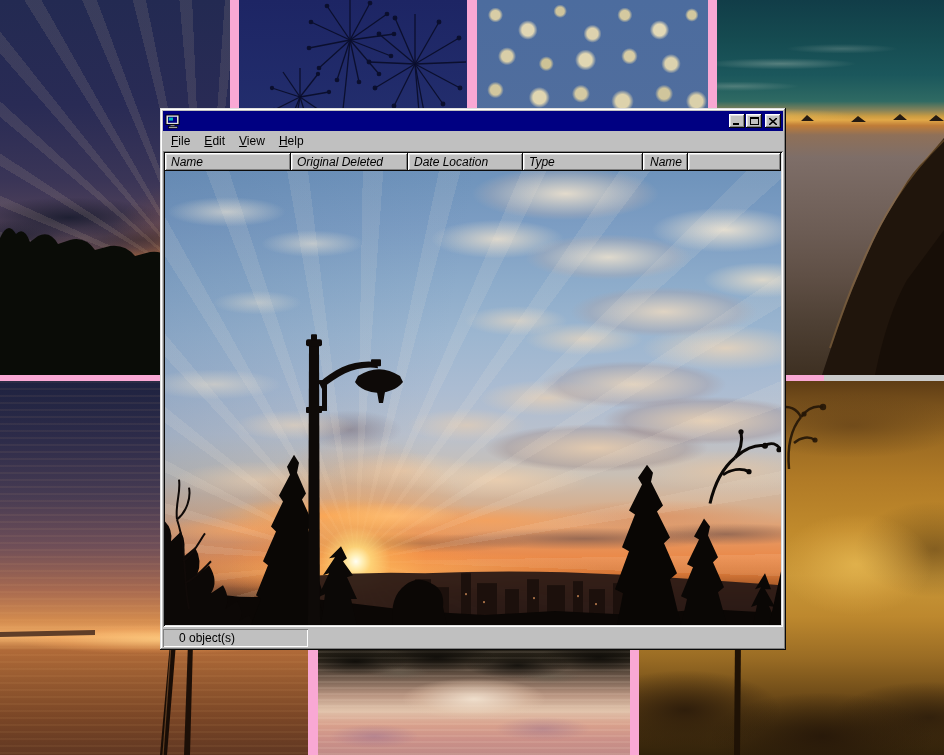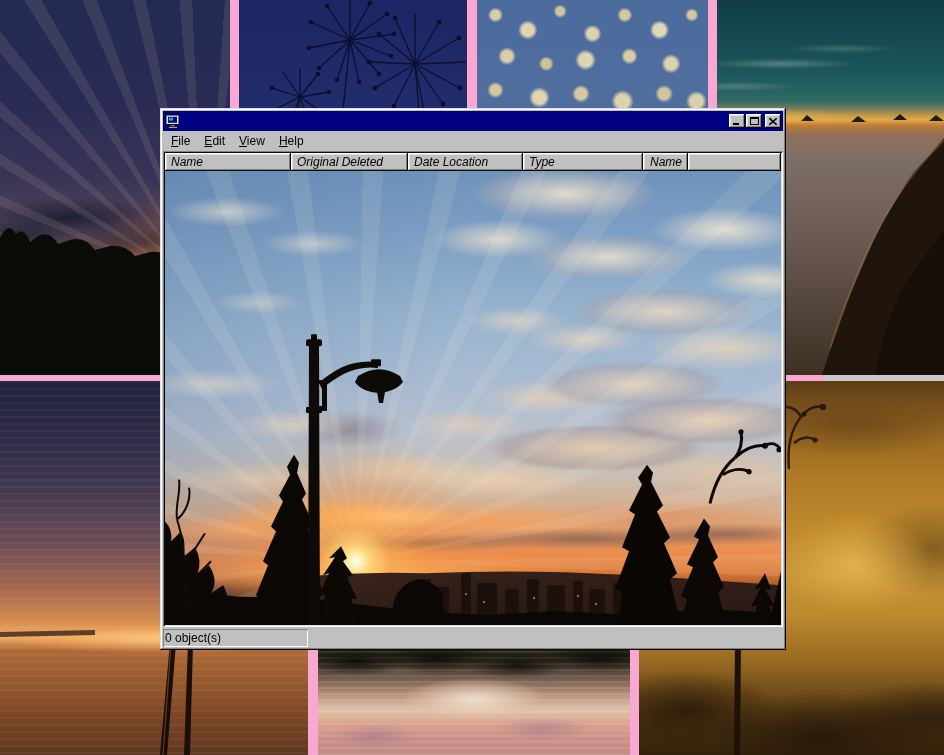--- a/index.html
+++ b/index.html
@@ -139,21 +139,21 @@
       radial-gradient(ellipse 160px 20px at 52% 77%, rgba(248,160,88,.8), transparent 80%),
       radial-gradient(ellipse 150px 20px at 80% 76%, rgba(220,140,90,.6), transparent 80%),
       radial-gradient(ellipse 120px 16px at 13% 79%, rgba(250,165,95,.7), transparent 80%),
       radial-gradient(ellipse 180px 14px at 68% 81%, rgba(90,70,72,.55), transparent 80%),
       radial-gradient(ellipse 140px 12px at 41% 82%, rgba(100,75,70,.5), transparent 80%),
       radial-gradient(ellipse 120px 14px at 91% 80%, rgba(80,62,66,.5), transparent 80%),
       linear-gradient(100deg, rgba(80,115,160,.28), rgba(80,115,160,0) 45%),
       linear-gradient(180deg,#6e93bb 0%,#7c9dc3 12%,#8cabca 24%,#9cb6d0 36%,#abbcd2 48%,#bac1cd 58%,#c9bfb4 67%,#d8ad8a 75%,#e69660 81%,#ea8a4a 85%,#d87838 88.5%,#a85a28 91.5%,#6a3a1a 94%,#2a1810 97%,#140c08 100%);}
   .photo > svg{position:absolute;left:0;top:0;width:100%;height:100%;}
   .statusbar{height:18px;flex:0 0 18px;margin-top:2px;display:flex;}
-  .spanel{background:#c0c0c0;font-size:12px;color:#000;display:flex;align-items:center;padding:0 2px;box-sizing:border-box;position:relative;
+  .spanel{background:#c0c0c0;font-size:12px;color:#000;display:flex;align-items:center;padding:0 16px;box-sizing:border-box;position:relative;
         box-shadow: inset 1px 1px 0 #808080, inset -1px -1px 0 #ffffff;}
   .sp1{width:145px;flex:0 0 145px;margin-right:2px;}
   .sp2{flex:1;}
   .grip{position:absolute;right:1px;bottom:1px;width:12px;height:12px;
         background:repeating-linear-gradient(45deg, transparent 0 2px, #ffffff 2px 3px, #808080 3px 5px);
         clip-path:polygon(100% 0, 0 100%, 100% 100%);}
 </style>
 </head>
 <body>
 

